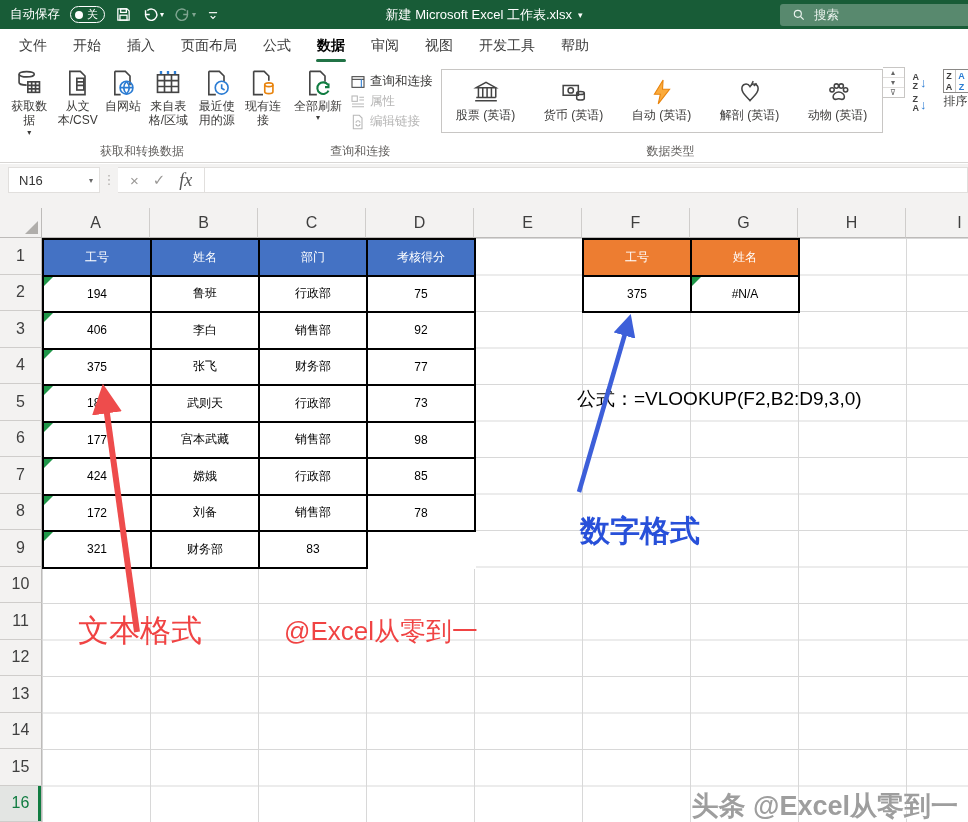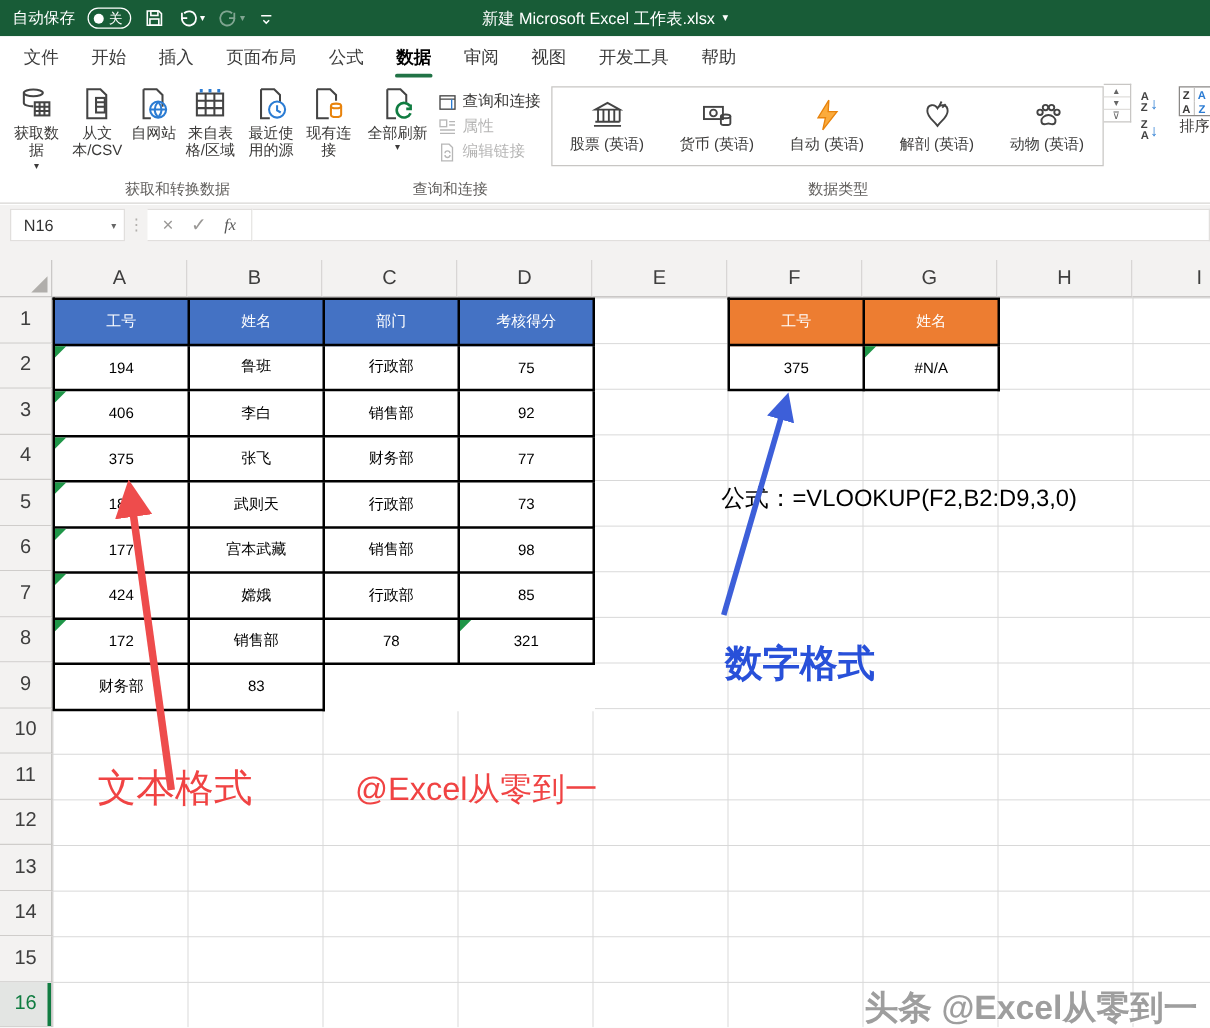--- a/index.html
+++ b/index.html
@@ -50,21 +50,21 @@
   .sortbig .icon-grid i { display:flex; align-items:center; justify-content:center; font-style:normal; border-right:1px solid #C8C6C4; }
   .sortbig .icon-grid i:nth-child(2n){ border-right:none; color:#2B7CD3; }
 
   
   .fxbar { position:absolute; left:0; top:164px; width:968px; height:44px; background:#F3F2F1; display:flex; align-items:flex-start; padding:3px 0 0 8px; }
   .namebox { width:92px; height:26px; background:#fff; border:1px solid #E1DFDD; display:flex; align-items:center; font-size:13px; color:#333; padding-left:10px; position:relative; }
   .namebox .nb-caret { position:absolute; right:6px; font-size:8px; color:#666; }
   .fxsep { width:18px; text-align:center; color:#B3B0AD; font-size:13px; line-height:26px; }
   .fxicons { display:flex; align-items:center; gap:14px; padding:0 12px; height:26px; background:#fff; border:1px solid #E1DFDD; border-left:none; }
   .fxicons .fxi { color:#9A9896; font-size:15px; }
-  .fxicons .fx { font-family:"Liberation Serif",serif; font-style:italic; color:#555; font-size:13px; }
+  .fxicons .fx { font-family:"Liberation Serif",serif; font-style:italic; color:#555; font-size:18px; }
   .fxfield { flex:1; height:26px; background:#fff; border:1px solid #E1DFDD; border-left:none; }
 
   
   .sheet { position:absolute; left:0; top:208px; width:968px; height:614px; background:#fff; overflow:hidden; }
   .corner { position:absolute; left:0; top:0; width:42px; height:30px; background:#F3F2F1; border-right:1px solid #BDBBB9; border-bottom:1px solid #BDBBB9; }
   .corner::after { content:""; position:absolute; right:3px; bottom:3px; width:0; height:0; border-left:13px solid transparent; border-bottom:13px solid #B0AEAB; }
   .col-head { position:absolute; top:0; height:30px; background:#F3F2F1; border-right:1px solid #CFCDCB; border-bottom:1px solid #BDBBB9; display:flex; align-items:center; justify-content:center; font-size:16px; color:#3F3F3F; }
   .row-head { position:absolute; left:0; width:42px; background:#F3F2F1; border-right:1px solid #BDBBB9; border-bottom:1px solid #CFCDCB; display:flex; align-items:center; justify-content:center; font-size:16px; color:#3F3F3F; }
   .row-head.sel { color:#107C41; background:#E3E5E3; box-shadow:inset -3px 0 0 #107C41; }
   .grid-bg { position:absolute; left:42px; top:30px; right:0; bottom:0;
@@ -118,20 +118,27 @@
     <span class="qicon">
       <svg width="14" height="14" viewBox="0 0 24 24" fill="none" stroke="#fff" stroke-width="2">
         <path d="M5 8h14"></path>
           <path d="M8 14l4 4 4-4"></path>
       </svg>
     </span>
   </div>
   <div class="title-center">
     <span>新建 Microsoft Excel 工作表.xlsx</span>
       <span class="caret">▾</span>
+  </div>
+  <div class="searchbox">
+    <svg width="14" height="14" viewBox="0 0 24 24" fill="none" stroke="#EAF2ED" stroke-width="2">
+      <circle cx="10" cy="10" r="6"></circle>
+        <path d="M15 15l5 5"></path>
+    </svg>
+    <span>搜索</span>
   </div>
 </div>
 
 <div class="tabrow">
   <span class="tab">文件</span>
   <span class="tab">开始</span>
   <span class="tab">插入</span>
   <span class="tab">页面布局</span>
   <span class="tab">公式</span>
   <span class="tab active">数据</span>
@@ -402,20 +409,21 @@
       <div class="cell">73</div>
       <div class="cell">177<span class="tri" style="border-top-color: rgb(31, 150, 72);"></span></div>
       <div class="cell">宫本武藏</div>
       <div class="cell">销售部</div>
       <div class="cell">98</div>
       <div class="cell">424<span class="tri" style="border-top-color: rgb(31, 150, 72);"></span></div>
       <div class="cell">嫦娥</div>
       <div class="cell">行政部</div>
       <div class="cell">85</div>
       <div class="cell">172<span class="tri" style="border-top-color: rgb(31, 150, 72);"></span></div>
+      <div class="cell">刘备</div>
       <div class="cell">销售部</div>
       <div class="cell">78</div>
       <div class="cell">321<span class="tri" style="border-top-color: rgb(31, 150, 72);"></span></div>
       <div class="cell">财务部</div>
       <div class="cell">83</div>
     </div>
     <div class="xl-table" style="left: 582px; top: 30px; grid-template-columns: repeat(2, 108px); grid-auto-rows: 36.5px;">
       <div class="cell hd" style="background: rgb(237, 125, 49);">工号</div>
       <div class="cell hd" style="background: rgb(237, 125, 49);">姓名</div>
       <div class="cell">375</div>

